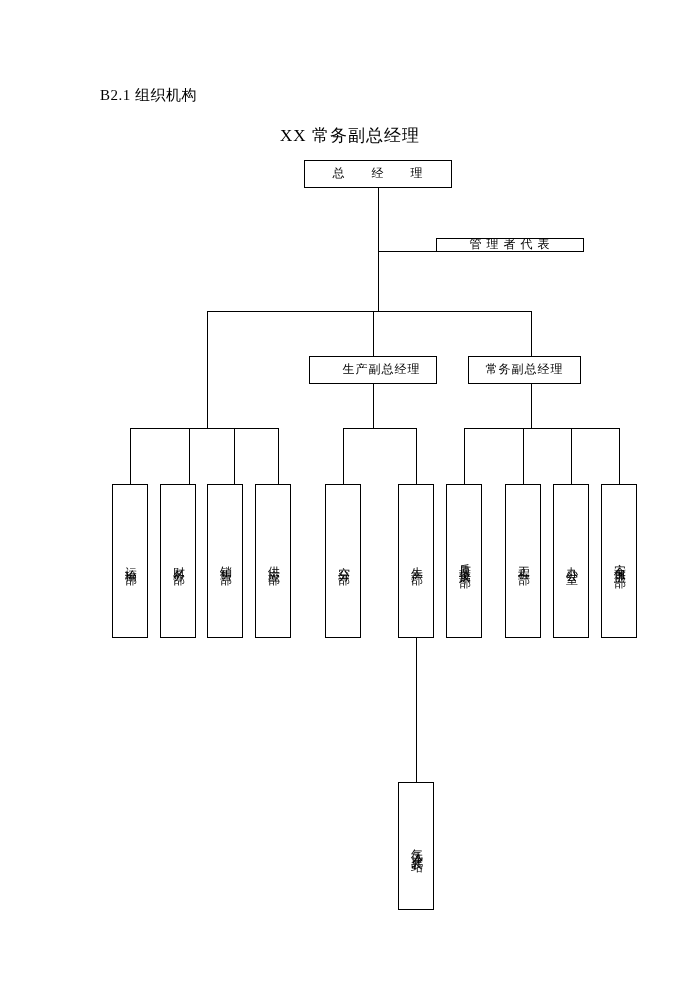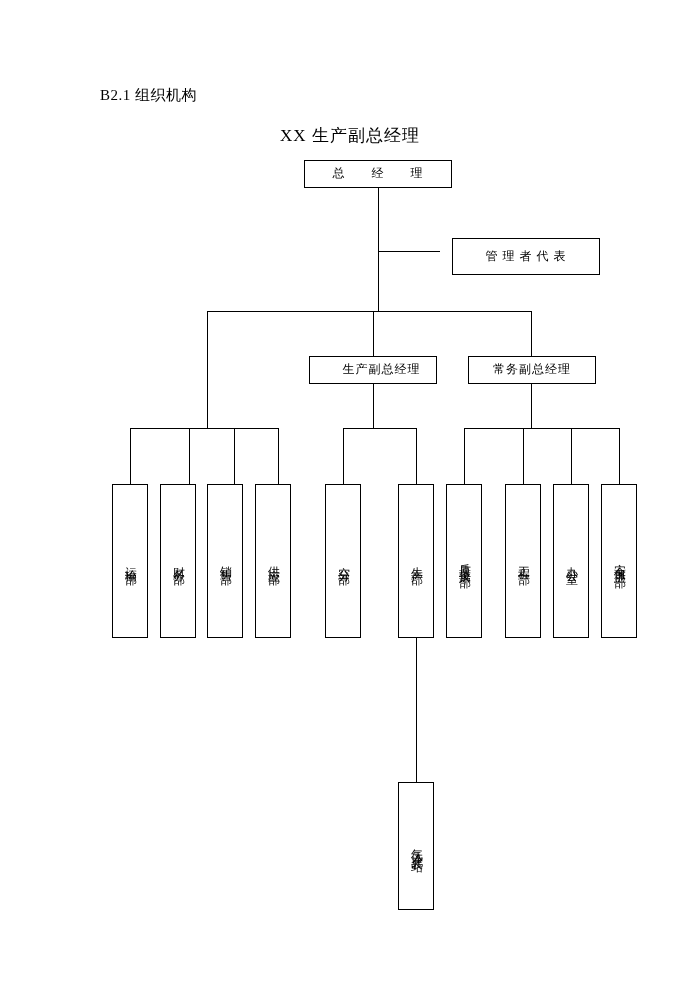--- a/index.html
+++ b/index.html
@@ -75,21 +75,21 @@
   .vline { width: 1px; }
   .hline { height: 1px; }
 </style>
 </head>
 <body>
 
 <div class="page">
 
   <div class="section-heading">B2.1 组织机构</div>
 
-  <div class="chart-title">XX 生产副总经理</div>
+  <div class="chart-title">XX 常务副总经理</div>
 
   <div class="line vline" style="left:378px; top:188px; height:88px;"></div>
 
   <div class="line hline" style="left:378px; top:251px; width:62px;"></div>
 
   <div class="line vline" style="left:378px; top:276px; height:36px;"></div>
 
   <div class="line hline" style="left:207px; top:311px; width:325px;"></div>
 
   <div class="line vline" style="left:373px; top:311px; height:45px;"></div>
@@ -117,29 +117,29 @@
   <div class="line vline" style="left:523px; top:428px; height:56px;"></div>
   <div class="line vline" style="left:571px; top:428px; height:56px;"></div>
   <div class="line vline" style="left:619px; top:428px; height:56px;"></div>
 
   <div class="line vline" style="left:416px; top:638px; height:144px;"></div>
 
   <div class="node h" style="left:304px; top:160px; width:148px; height:28px;">
     <span>总　　经　　理</span>
   </div>
 
-  <div class="node h" style="left:452px; top:238px; width:148px; height:37px;">
+  <div class="node h" style="left:436px; top:238px; width:148px; height:14px;">
     <span>管 理 者 代 表</span>
   </div>
 
   <div class="node h" style="left:309px; top:356px; width:128px; height:28px;padding-left:17px;">
     <span>生产副总经理</span>
   </div>
 
-  <div class="node h" style="left:468px; top:356px; width:128px; height:28px;">
+  <div class="node h" style="left:468px; top:356px; width:113px; height:28px;">
     <span>常务副总经理</span>
   </div>
 
   <div class="node v" style="left:112px; top:484px; width:36px; height:154px;">
     <span>运输部</span>
   </div>
 
   <div class="node v" style="left:160px; top:484px; width:36px; height:154px;">
     <span>财务部</span>
   </div>

